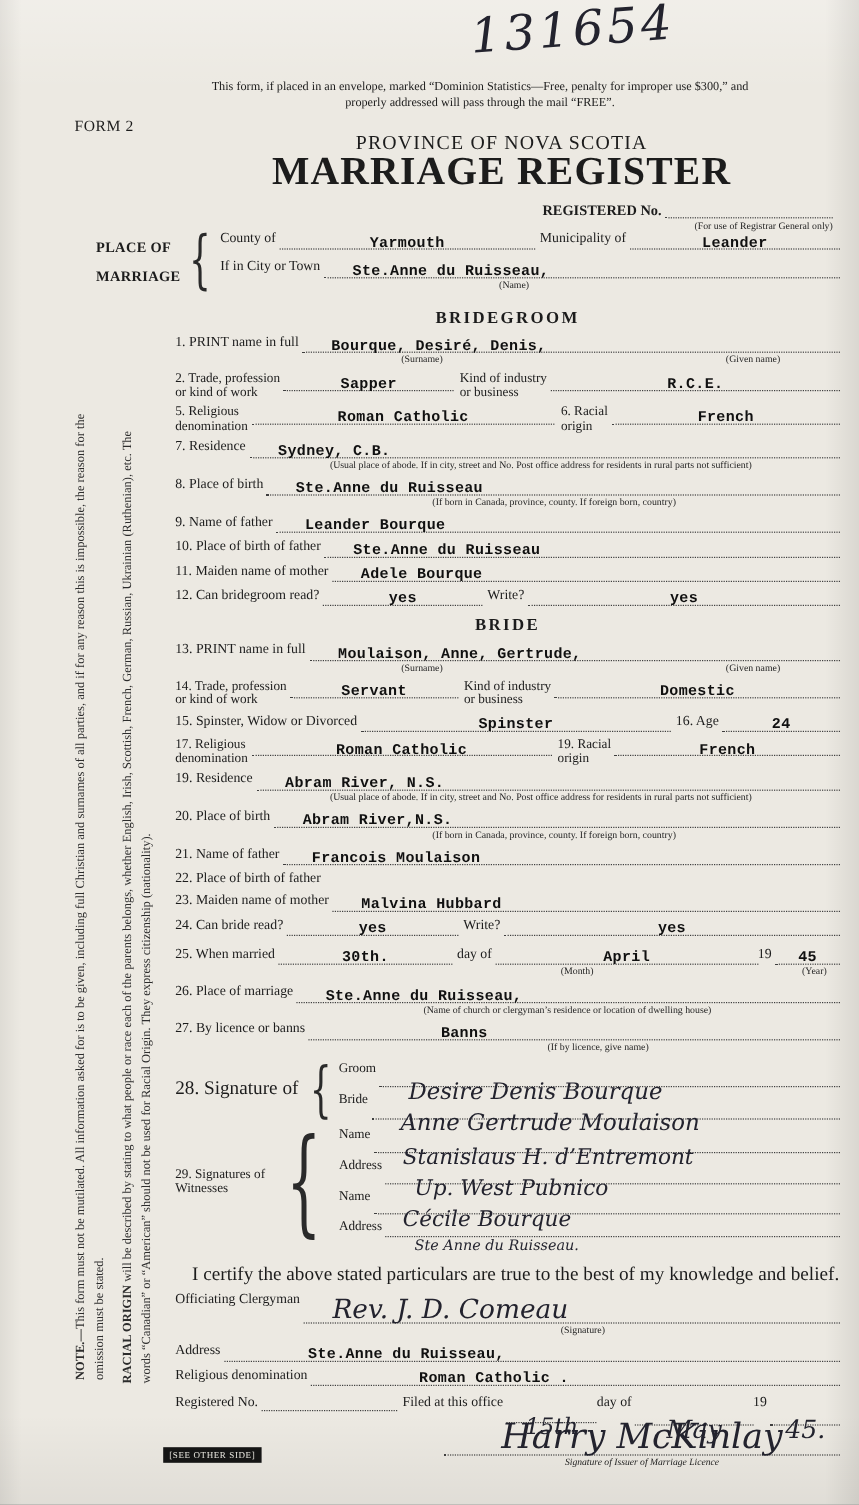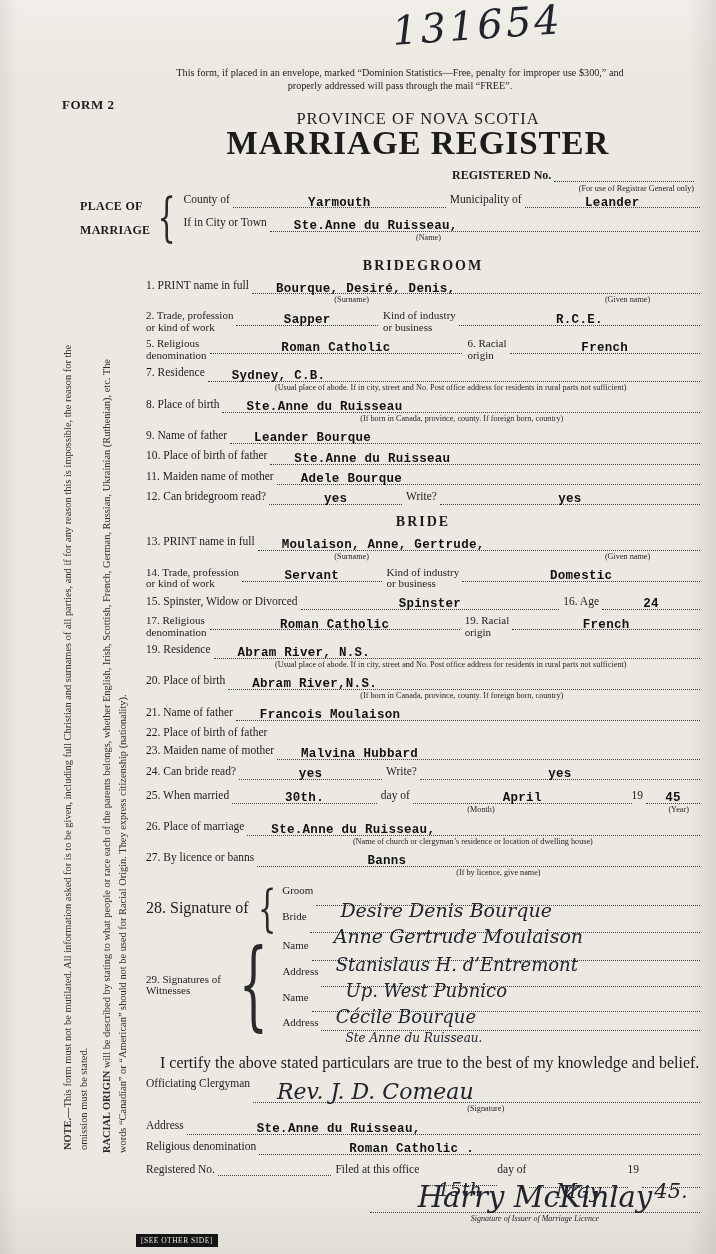--- a/index.html
+++ b/index.html
@@ -23,36 +23,36 @@
         position:relative; top:16px; }
   .note { font-size:8.2px; line-height:1.2; color:#242424; white-space:nowrap; }
   .notes-row { display:flex; margin-top:1px; }
   .hdr { text-align:center; font-weight:700; letter-spacing:2px; font-size:14px; margin-top:9px; margin-bottom:1px; }
   .brace { display:inline-block; line-height:.9; font-family:"DejaVu Serif", serif; font-weight:400;
            color:#2a2a2a; align-self:center; }
   .vtext { position:absolute; transform:rotate(-90deg); transform-origin:0 0;
            font-size:10.4px; line-height:1.55; color:#2c2c2c; }
   #serial { position:absolute; left:392px; top:2px; font-size:40px; letter-spacing:3px; transform:rotate(-4deg); }
   #mailnotice { position:absolute; left:96px; right:12px; top:66px; text-align:center; font-size:10.2px; line-height:1.3; }
-  #formno { position:absolute; left:62px; top:97px; font-weight:700; font-size:13px; letter-spacing:.5px; }
+  #formno { position:absolute; left:62px; top:97px; font-weight:400; font-size:13px; letter-spacing:.5px; }
   #province { position:absolute; left:140px; right:20px; top:109px; text-align:center; font-size:16.5px; letter-spacing:1px; }
   #title { position:absolute; left:140px; right:20px; top:125px; text-align:center; font-size:33px; font-weight:700; letter-spacing:1px; }
   #registered-row { position:absolute; left:452px; right:22px; top:169px; }
   #place-block { position:absolute; left:80px; right:16px; top:193px; display:flex; align-items:center; }
   .pm-label { font-weight:700; font-size:12px; line-height:2.0; letter-spacing:.3px; }
   .pm-rows { flex:1; }
   #main { position:absolute; left:146px; right:16px; top:249px; }
   .sigblock { display:flex; margin-top:6px; align-items:center; }
   .sigcol { flex:1; }
   .certify { font-size:16px; margin-top:23px; padding-left:14px; }
   #issuer { width:330px; margin-left:auto; margin-top:-8px; text-align:center; }
   #issuer .sigline { border-bottom:1.5px dotted #3f3f3f; height:2px; }
   #issuer .cap { font-size:8px; font-style:italic; margin-top:1px; }
   #otherside { position:absolute; left:136px; top:1206px; background:#151515; color:#e8e6df;
-               font-size:7.5px; letter-spacing:.5px; padding:2px 5px;margin-top:28px; }
+               font-size:7.5px; letter-spacing:.5px; padding:2px 5px; }
   #vnote { left:60px; top:1150px; width:815px; }
   #vracial { left:99px; top:1153px; width:815px; }
   .sp { display:inline-block; }
 </style>
 </head>
 <body>
 
 <div class="paper">
 
   <div id="serial" class="hw">131654</div>

